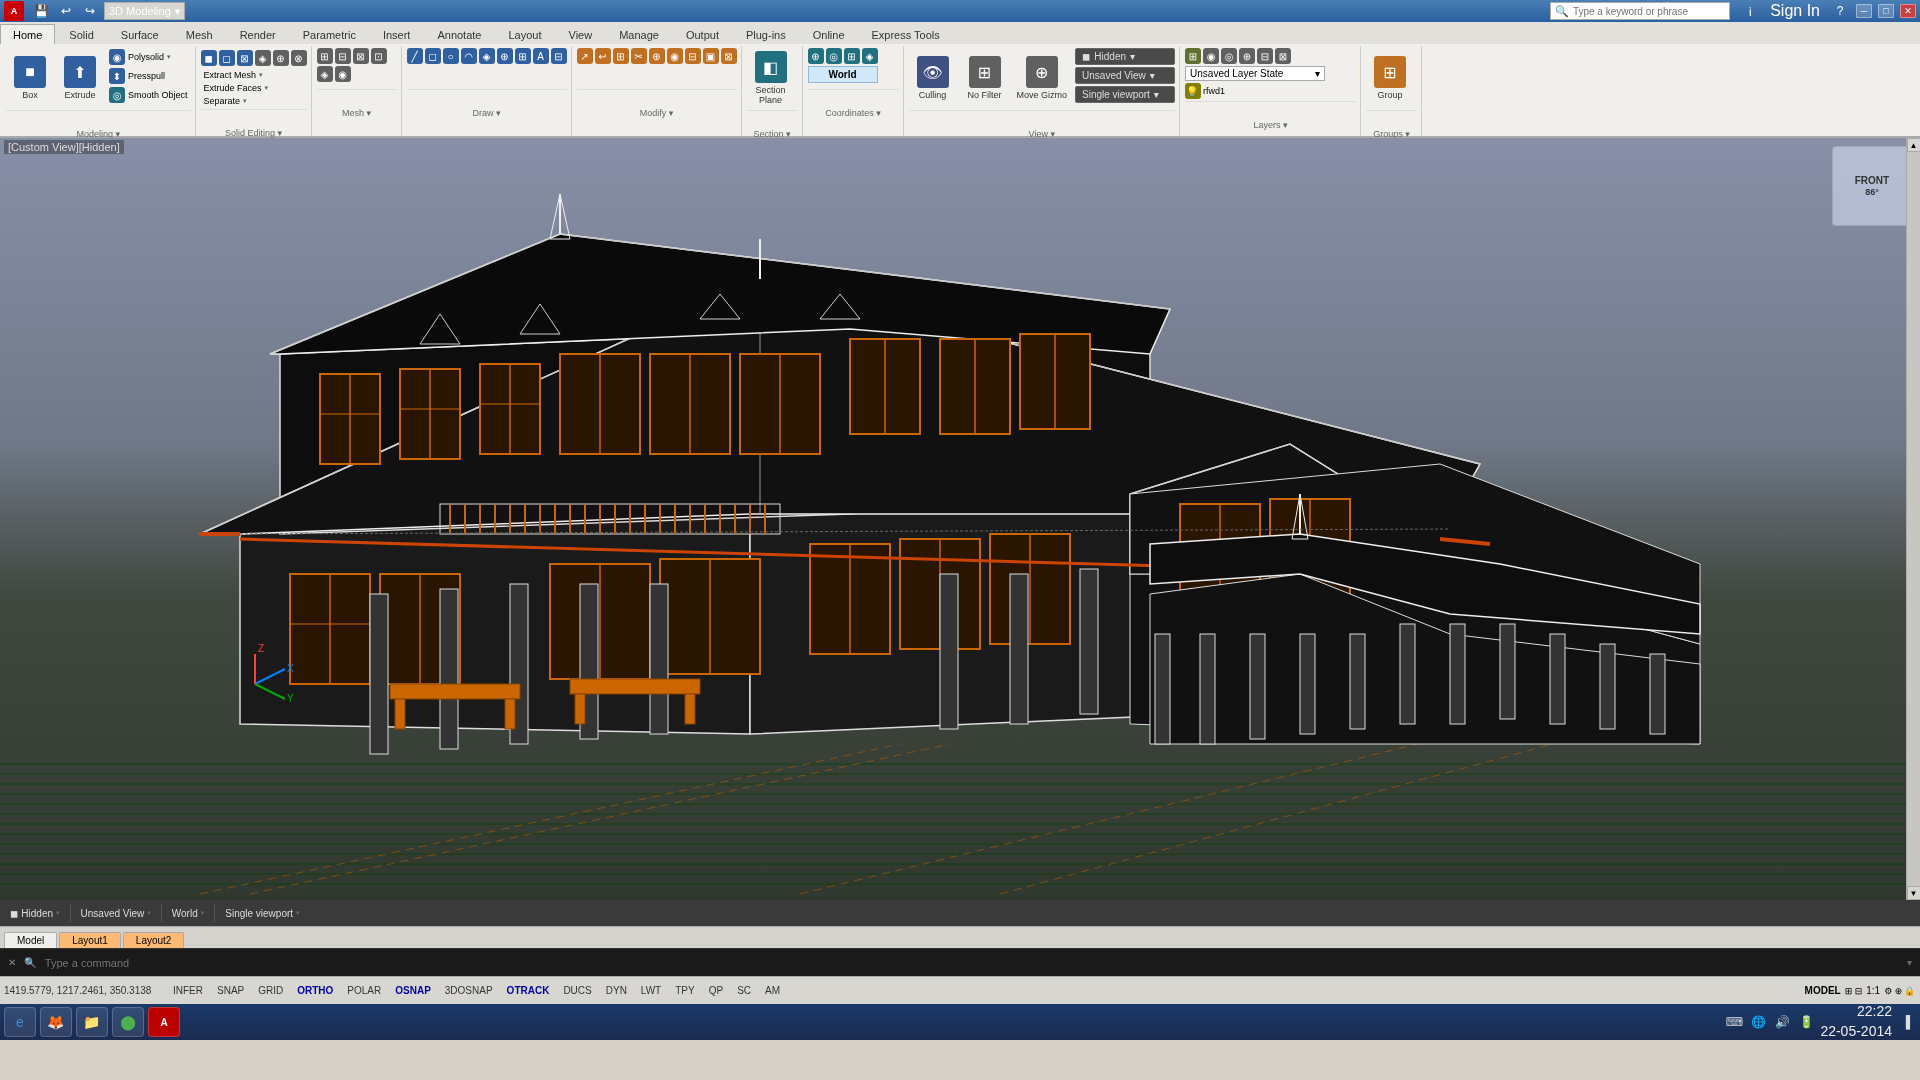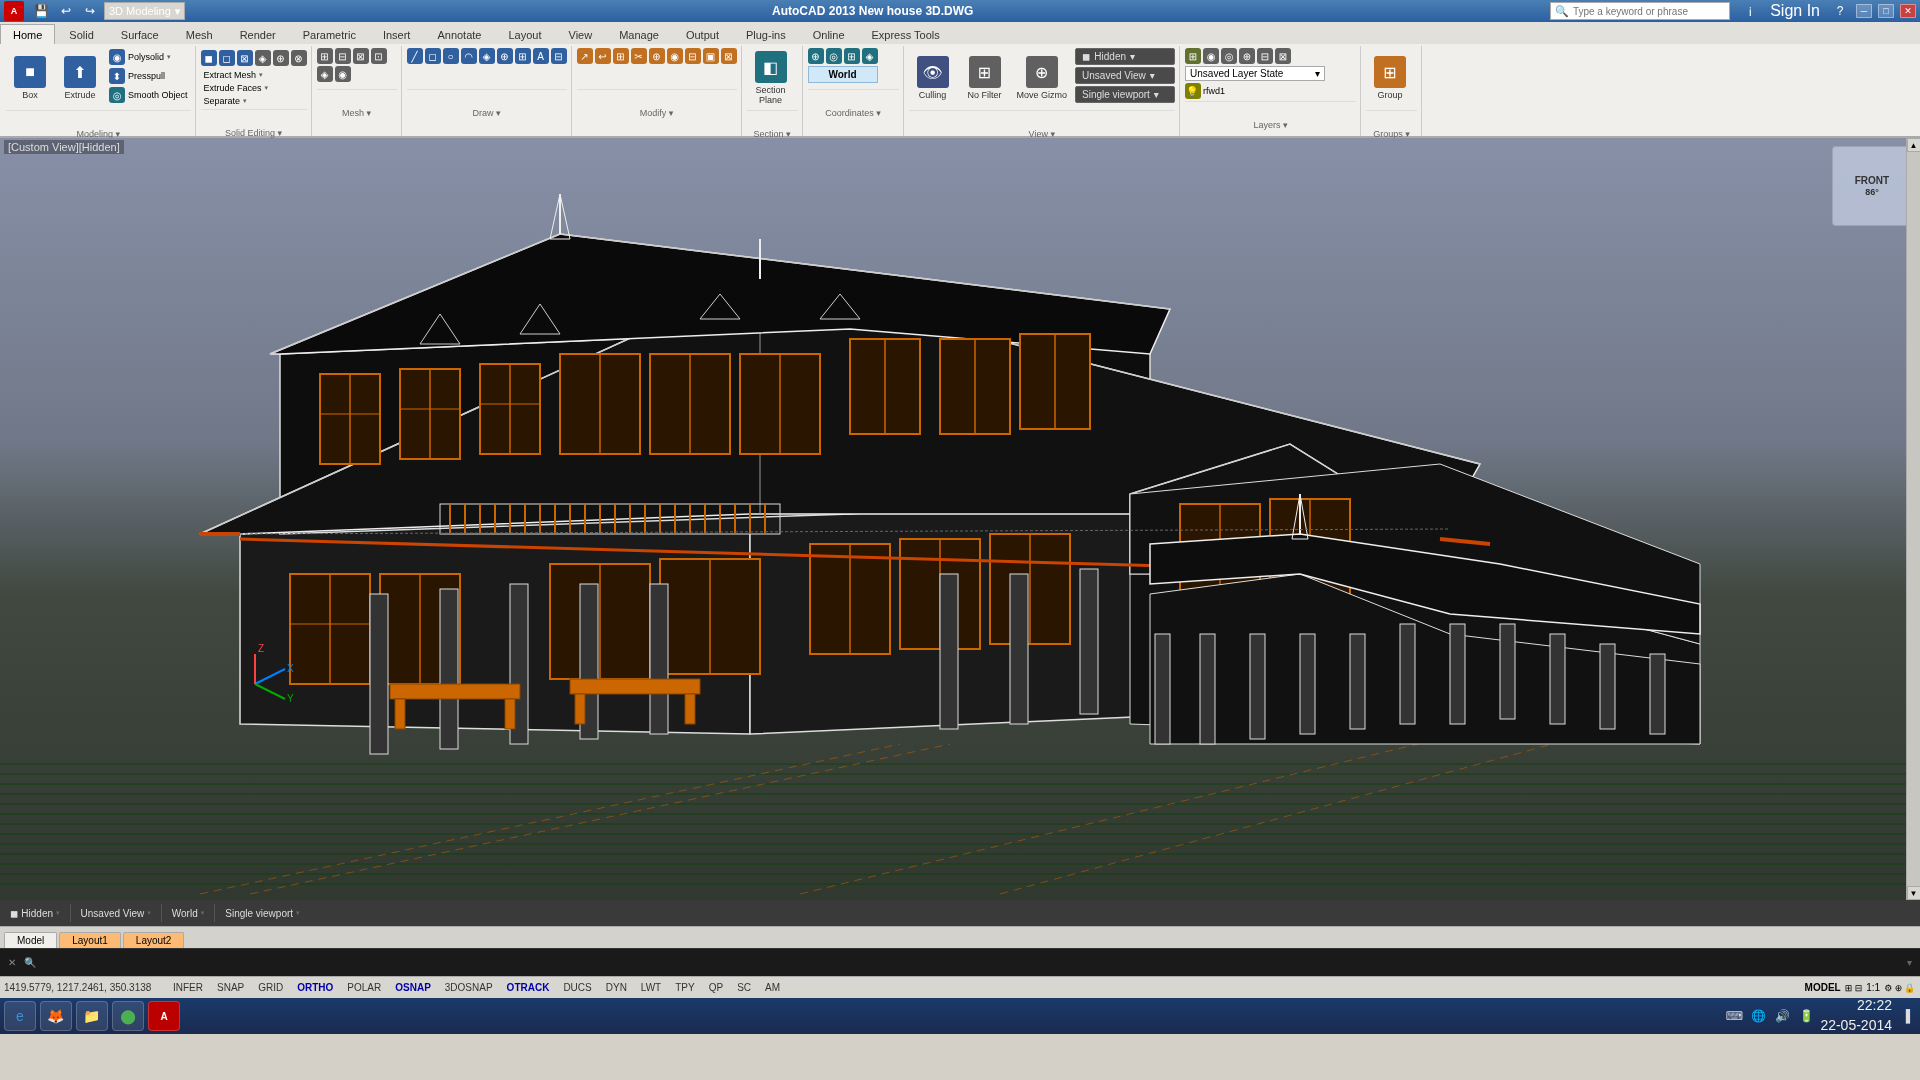--- a/index.html
+++ b/index.html
@@ -152,21 +152,21 @@
 
     
     #commandline {
       height: 28px; background: #1a1a1a; display: flex; align-items: center; padding: 0 8px;
       border-top: 1px solid #333;
     }
     #cmd-input { flex: 1; background: transparent; border: none; color: #ddd; font-size: 11px; outline: none; }
 
     
     #statusbar {
-      height: 22px; background: #d8d6d0; display: flex; align-items: center; padding: 0 4px; gap: 4px;
+      height: 28px; background: #d8d6d0; display: flex; align-items: center; padding: 0 4px; gap: 4px;
       border-top: 1px solid #aaa; font-size: 10px;
     }
     #coords-display { min-width: 160px; font-size: 10px; color: #333; }
     .status-btn {
       padding: 1px 5px; cursor: pointer; font-size: 10px; border-radius: 2px; color: #333;
     }
     .status-btn.active { color: #00a; font-weight: bold; }
     #status-right { margin-left: auto; display: flex; align-items: center; gap: 4px; }
 
     
@@ -201,21 +201,20 @@
   <div id="titlebar-left">
     <div class="app-logo" style="background:#c00;font-weight:bold;font-size:9px;color:white;width:20px;height:20px;display:flex;align-items:center;justify-content:center;border-radius:2px;">A</div>
     <span class="qat-btn">💾</span>
     <span class="qat-btn">↩</span>
     <span class="qat-btn">↪</span>
     <div id="workspace-selector">
       <span>3D Modeling</span>
       <span>▾</span>
     </div>
   </div>
-  <div id="titlebar-center">AutoCAD 2013  New house 3D.DWG</div>
   <div id="titlebar-right">
     <div id="search-box">
       <span>🔍</span>
       <input type="text" placeholder="Type a keyword or phrase" style="">
     </div>
     <span class="qat-btn">ℹ</span>
     <span style="font-size:16px;color:white;cursor:pointer;padding:0 4px;">Sign In</span>
     <span class="qat-btn">?</span>
     <div class="title-btn">─</div>
     <div class="title-btn">□</div>
@@ -692,20 +691,21 @@
 
 <div id="tabs-area">
   <div class="tab-item active">Model</div>
   <div class="tab-item">Layout1</div>
   <div class="tab-item">Layout2</div>
 </div>
 
 <div id="commandline">
   <span style="color:#888;font-size:10px;margin-right:8px;">✕</span>
   <span style="color:#888;font-size:10px;margin-right:8px;">🔍</span>
+  <input id="cmd-input" type="text" placeholder="Type a command" style="">
   <span style="color:#666;margin-left:auto;font-size:10px;">▾</span>
 </div>
 
 <div id="statusbar">
   <span id="coords-display">1419.5779, 1217.2461, 350.3138</span>
   <span class="status-btn">INFER</span>
   <span class="status-btn">SNAP</span>
   <span class="status-btn">GRID</span>
   <span class="status-btn active">ORTHO</span>
   <span class="status-btn">POLAR</span>

